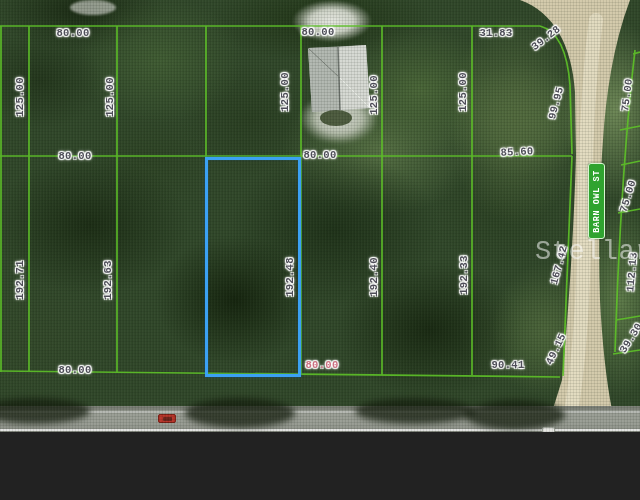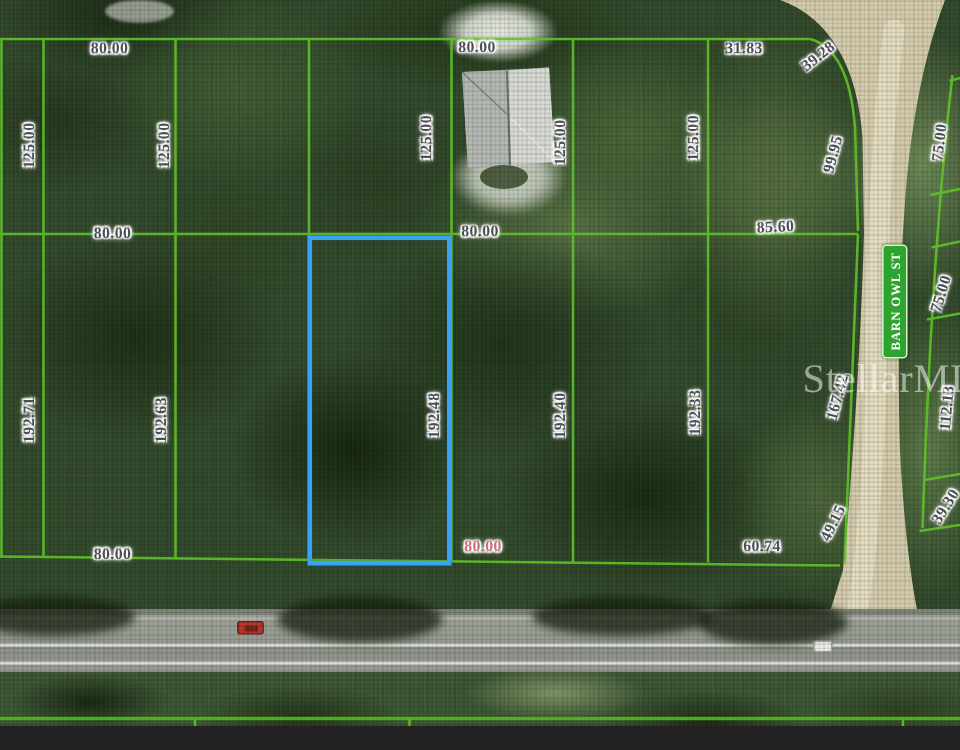--- a/index.html
+++ b/index.html
@@ -1,18 +1,18 @@
 <!DOCTYPE html>
 <html><head>
 <meta charset="utf-8">
 <style>
   html,body{margin:0;padding:0;background:#222;}
   #stage{
-    position:relative;width:640px;height:484px;overflow:hidden;
-    font-family:Liberation Serif, serif;
+    position:relative;width:640px;height:432px;overflow:hidden;
+    font-family:Liberation Mono, monospace;
     background:#31482a;
   }
   #stage *{position:absolute;box-sizing:border-box;}
 
   
   .forest{
     inset:0;
     background:
       radial-gradient(90px 70px at 40px 80px,   #24371d 0%, transparent 70%),
       radial-gradient(120px 90px at 160px 60px, #405c33 0%, transparent 70%),
@@ -212,21 +212,21 @@
   <span class="dim" style="left:20px;top:280px;--rot:-90deg">192.71</span>
   <span class="dim" style="left:108px;top:280px;--rot:-90deg">192.63</span>
   <span class="dim" style="left:290px;top:277px;--rot:-90deg">192.48</span>
   <span class="dim" style="left:374px;top:277px;--rot:-90deg">192.40</span>
   <span class="dim" style="left:464px;top:275px;--rot:-90deg">192.33</span>
   <span class="dim" style="left:559px;top:265px;--rot:-75deg">167.42</span>
   <span class="dim" style="left:628px;top:196px;--rot:-73deg">75.00</span>
   <span class="dim" style="left:632px;top:272px;--rot:-85deg">112.13</span>
   <span class="dim" style="left:75px;top:370px">80.00</span>
   <span class="dim hl" style="left:322px;top:365px">80.00</span>
-  <span class="dim" style="left:508px;top:365px">60.74</span>
+  <span class="dim" style="left:508px;top:365px">90.41</span>
   <span class="dim" style="left:556px;top:349px;--rot:-64deg">49.15</span>
   <span class="dim" style="left:631px;top:338px;--rot:-58deg">39.30</span>
 
   <div class="street-sign">
     <span>BARN OWL ST</span>
   </div>
 
   <div class="watermark">StellarMLS</div>
 
 </div>

